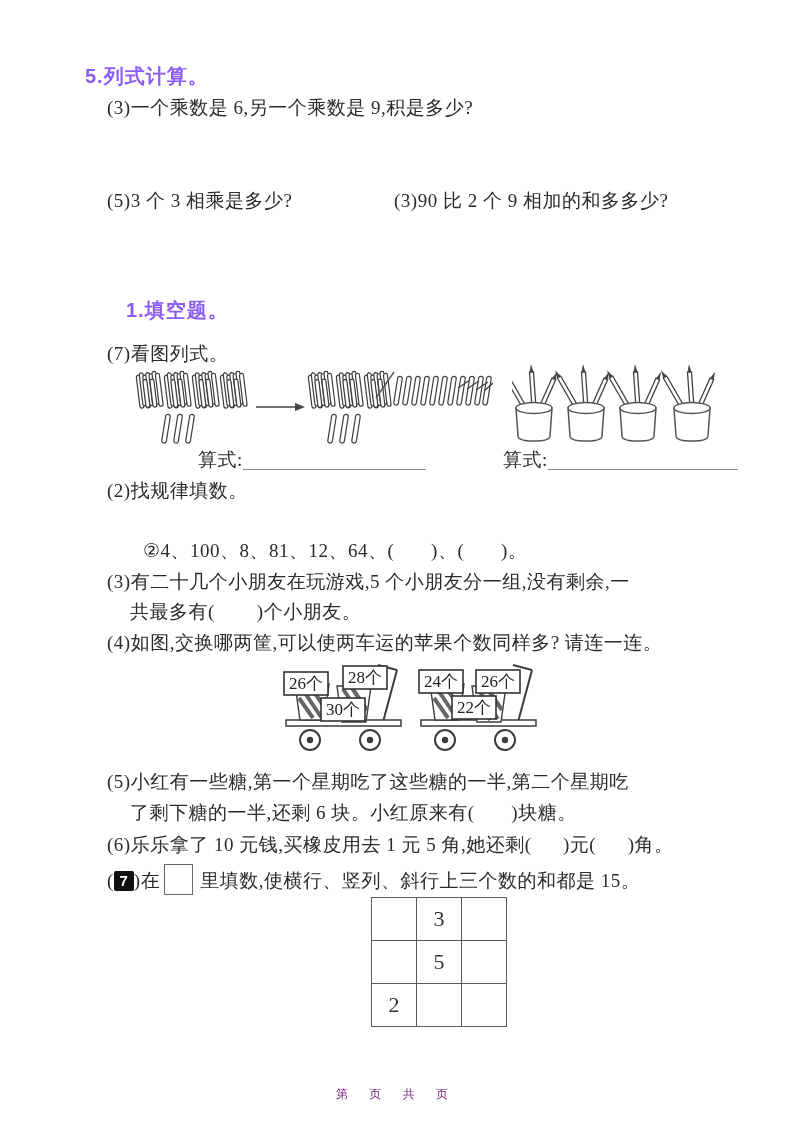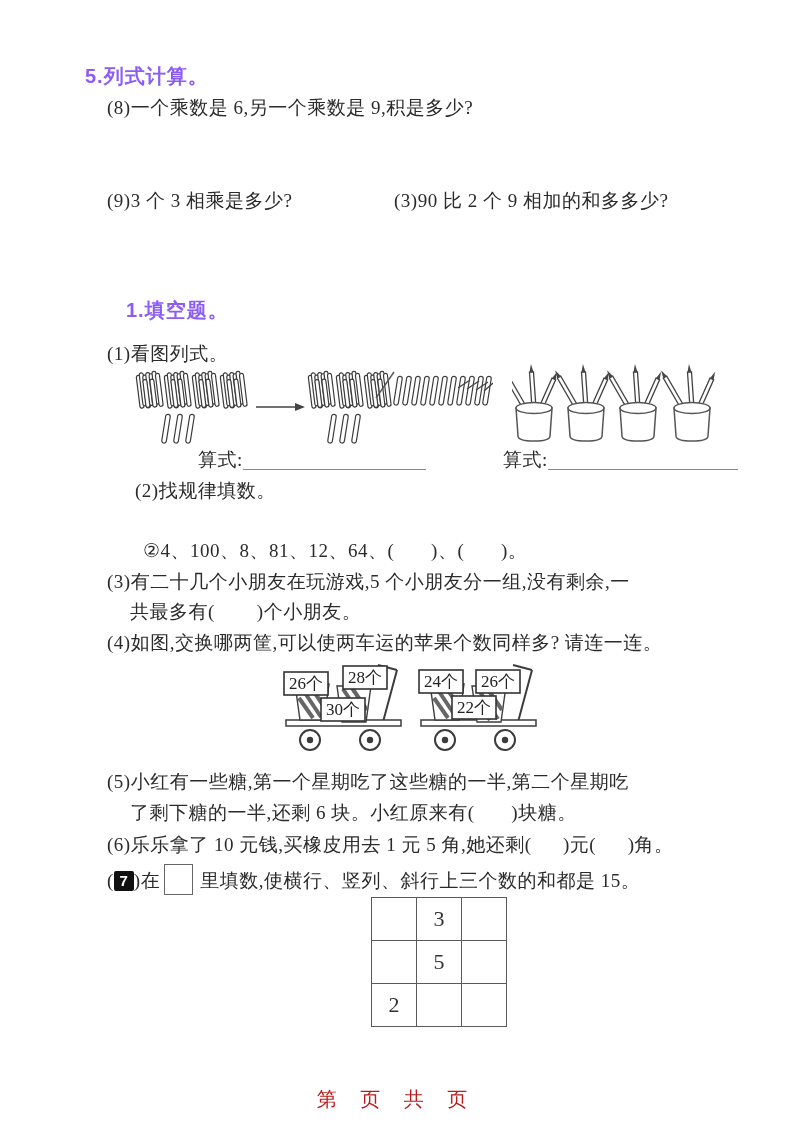--- a/index.html
+++ b/index.html
@@ -21,38 +21,38 @@
   }
   .empty-box{display:inline-block;width:27px;height:29px;border:1.5px solid #666;vertical-align:-8px;margin:0 7px 0 4px;background:#fff;}
   table.magic{position:absolute;left:371px;top:897px;border-collapse:collapse;}
   table.magic td{
     width:44px;height:42px;border:1.6px solid #5a5a5a;text-align:center;
     font-size:22px;color:#333;padding:0;
   }
   .figure{position:absolute;}
   .footer{
     position:absolute;left:0;top:1086px;width:100%;text-align:center;
-    font-size:20px;letter-spacing:9px;color:#b91c1c;
+    font-size:12px;letter-spacing:9px;color:#701a75;
     font-family:"Liberation Sans","DejaVu Sans",sans-serif;white-space:normal;
   }
   svg{display:block;}
   svg text{font-family:"Liberation Serif","DejaVu Serif",serif;}
 </style>
 </head>
 <body>
 
 <div class="page">
 
   <div class="line hd" style="left:85px;top:64px;">5.列式计算。</div>
-  <div class="line" style="left:107px;top:96px;">(8)一个乘数是 6,另一个乘数是 9,积是多少?</div>
-  <div class="line" style="left:107px;top:189px;">(9)3 个 3 相乘是多少?</div>
+  <div class="line" style="left:107px;top:96px;">(3)一个乘数是 6,另一个乘数是 9,积是多少?</div>
+  <div class="line" style="left:107px;top:189px;">(5)3 个 3 相乘是多少?</div>
   <div class="line" style="left:394px;top:189px;">(3)90 比 2 个 9 相加的和多多少?</div>
 
   <div class="line hd" style="left:85px;top:298px;margin-left:41px;">1.填空题。</div>
-  <div class="line" style="left:107px;top:342px;">(1)看图列式。</div>
+  <div class="line" style="left:107px;top:342px;">(7)看图列式。</div>
 
   <div class="figure" style="left:128px;top:368px;">
     <svg width="365" height="85" viewBox="0 0 365 85">
       <defs>
         <g id="bundle">
           <g transform="rotate(-7 12 18)">
             <rect x="0" y="2" width="4" height="33" rx="2" fill="#fff" stroke="#3c3c3c" stroke-width="1.2"></rect>
             <rect x="3.2" y="0" width="4" height="33" rx="2" fill="#fff" stroke="#3c3c3c" stroke-width="1.2"></rect>
             <rect x="6.4" y="2.5" width="4" height="33" rx="2" fill="#fff" stroke="#3c3c3c" stroke-width="1.2"></rect>
             <rect x="9.6" y="0.5" width="4" height="33" rx="2" fill="#fff" stroke="#3c3c3c" stroke-width="1.2"></rect>
@@ -134,21 +134,21 @@
       <use href="#cup" x="0" y="0"></use>
         <use href="#cup" x="52" y="0"></use>
       <use href="#cup" x="104" y="0"></use>
         <use href="#cup" x="158" y="0"></use>
     </svg>
   </div>
 
   <div class="line" style="left:198px;top:448px;"><span>算式:</span><span class="suanshi-blank w185"></span></div>
   <div class="line" style="left:503px;top:448px;"><span>算式:</span><span class="suanshi-blank w190"></span></div>
 
-  <div class="line" style="left:107px;top:479px;margin-left:28px;">(2)找规律填数。</div>
+  <div class="line" style="left:107px;top:479px;">(2)找规律填数。</div>
   <div class="line" style="left:143px;top:539px;">②4、100、8、81、12、64、(       )、(       )。</div>
 
   <div class="line" style="left:107px;top:570px;">(3)有二十几个小朋友在玩游戏,5 个小朋友分一组,没有剩余,一</div>
   <div class="line" style="left:130px;top:600px;">共最多有(        )个小朋友。</div>
 
   <div class="line" style="left:107px;top:631px;text-align:right;">(4)如图,交换哪两筐,可以使两车运的苹果个数同样多? 请连一连。</div>
 
   <div class="figure" style="left:283px;top:660px;text-align:center;">
     <svg width="260" height="102" viewBox="0 0 260 102">
       <defs>

